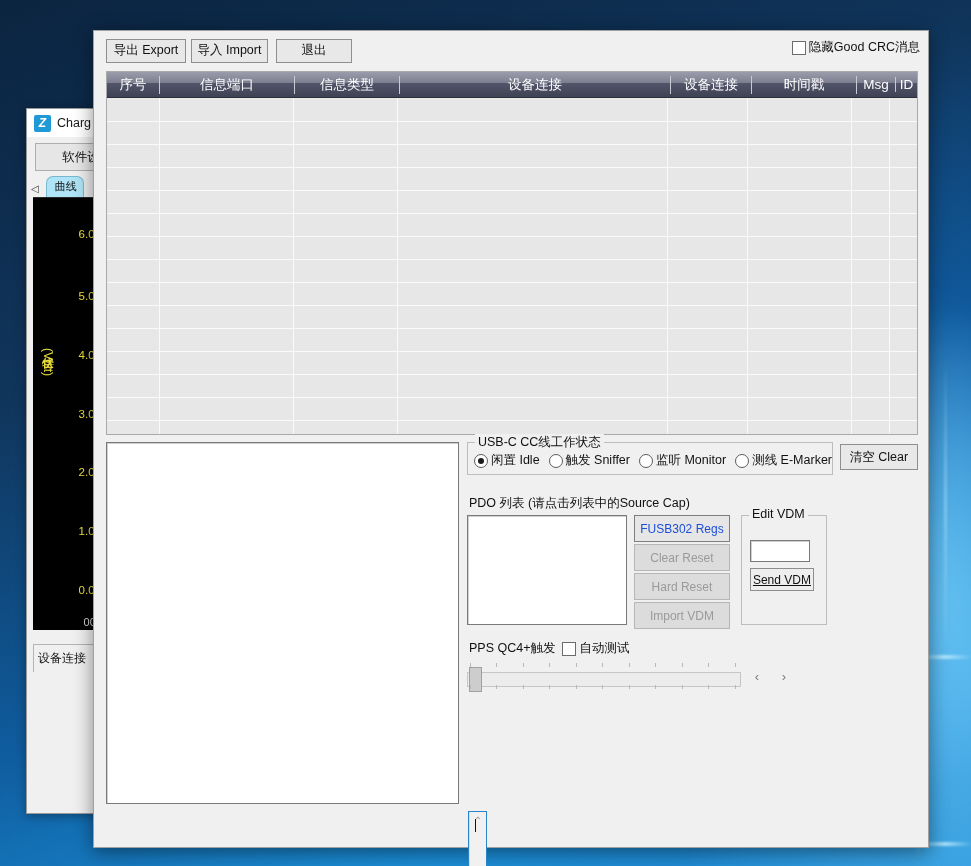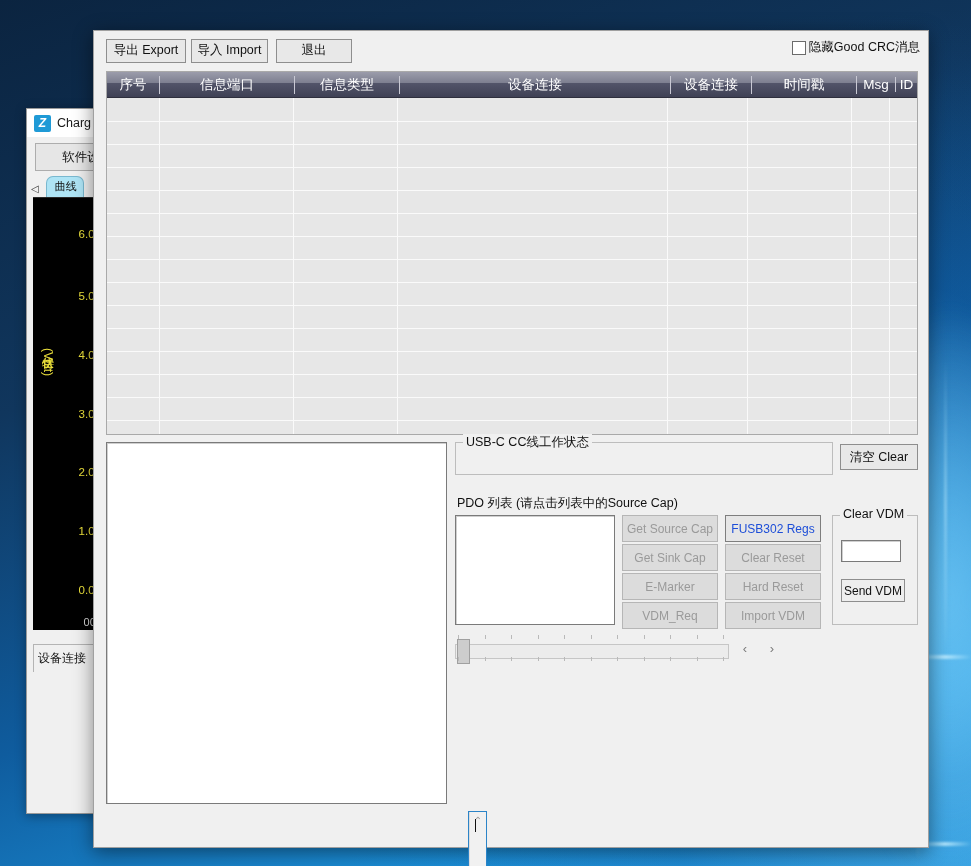--- a/index.html
+++ b/index.html
@@ -115,21 +115,21 @@
   #pdo-row{display:flex;gap:7px;align-items:flex-start;}
   #pdo-list{width:158px;height:108px;background:#fff;border:1px solid #7a7a7a;box-shadow:inset 1px 1px 0 #cfcfcf;}
   .cmd-col{display:flex;flex-direction:column;gap:2px;}
   .cmdbtn{width:94px;height:25px;border:1px solid #b6b6b6;background:#dcdcdc;color:#9a9a9a;font-size:12px;
     display:flex;align-items:center;justify-content:center;white-space:nowrap;}
   .cmdbtn.enabled{border:1px solid #7e7e7e;background:#e6e6e6;color:#1d4ed8;}
   #vdm-group{width:84px;height:108px;margin-left:4px;}
   #vdm-input{width:58px;height:20px;background:#fff;border:1px solid #7a7a7a;margin:24px 0 0 8px;
     box-shadow:inset 1px 1px 0 #cfcfcf;}
   #btn-sendvdm{width:62px;height:21px;border:1px solid #8e8e8e;background:#eee;color:#111;font-size:12px;
-    display:flex;align-items:center;justify-content:center;margin:17px 0 0 8px;white-space:nowrap;}
+    display:flex;align-items:center;justify-content:center;margin:6px 0 0 8px;white-space:nowrap;text-decoration:underline;}
 
   #pps-row{display:flex;align-items:center;margin:11px 0 0 2px;font-size:12.5px;color:#111;gap:7px;}
   #slider-row{display:flex;align-items:center;margin-top:4px;gap:9px;}
   #slider{position:relative;width:272px;height:30px;}
   #slider-track{position:absolute;left:0;top:11px;width:272px;height:13px;background:#ececec;border:1px solid #c6c6c6;}
   #slider-handle{position:absolute;left:2px;top:6px;width:11px;height:23px;background:#cdcdcd;border:1px solid #a0a0a0;}
   .tickrow{position:absolute;left:3px;right:3px;display:flex;justify-content:space-between;}
   .tickrow span{width:1px;height:4px;background:#b9b9b9;display:block;}
   #ticks-top{top:2px;}
   #ticks-bot{bottom:2px;}
@@ -245,50 +245,69 @@
     </div>
 
     <div id="pd-mid">
       <div id="detail-pane"></div>
 
       <div id="right-pane">
 
         <div id="cc-row">
           <div class="grp" id="cc-group">
             <span class="grp-title">USB-C CC线工作状态</span>
+            <div id="cc-radios">
+              <label class="radio-item">
+                <span class="rdo sel"></span>
+                <span>闲置 Idle</span>
+              </label>
+              <label class="radio-item">
+                <span class="rdo"></span>
+                <span>触发 Sniffer</span>
+              </label>
+              <label class="radio-item">
+                <span class="rdo"></span>
+                <span>监听 Monitor</span>
+              </label>
+              <label class="radio-item">
+                <span class="rdo"></span>
+                <span>测线 E-Marker</span>
+              </label>
+            </div>
           </div>
           <div id="btn-clear">清空 Clear</div>
         </div>
 
         <div id="pdo-label">PDO 列表 (请点击列表中的Source Cap)</div>
 
         <div id="pdo-row">
           <div id="pdo-list"></div>
 
-          <div class="cmd-col">
-            <div class="cmdbtn">Get Source Cap</div>
-            <div class="cmdbtn">Get Sink Cap</div>
-            <div class="cmdbtn">E-Marker</div>
-            <div class="cmdbtn">VDM_Req</div>
-          </div>
 
           <div class="cmd-col">
             <div class="cmdbtn enabled">FUSB302 Regs</div>
             <div class="cmdbtn">Clear Reset</div>
             <div class="cmdbtn">Hard Reset</div>
             <div class="cmdbtn">Import VDM</div>
           </div>
 
           <div class="grp" id="vdm-group">
-            <span class="grp-title">Clear VDM</span>
+            <span class="grp-title">Edit VDM</span>
             <div id="vdm-input"></div>
             <div id="btn-sendvdm">Send VDM</div>
           </div>
         </div>
 
+        <div id="pps-row">
+          <span>PPS QC4+触发</span>
+          <label class="radio-item">
+            <span class="cbx"></span>
+            <span>自动测试</span>
+          </label>
+        </div>
 
         <div id="slider-row">
           <div id="slider">
             <div class="tickrow" id="ticks-top">
                 <span></span>
                 <span></span>
                 <span></span>
                 <span></span>
                 <span></span>
                 <span></span>

